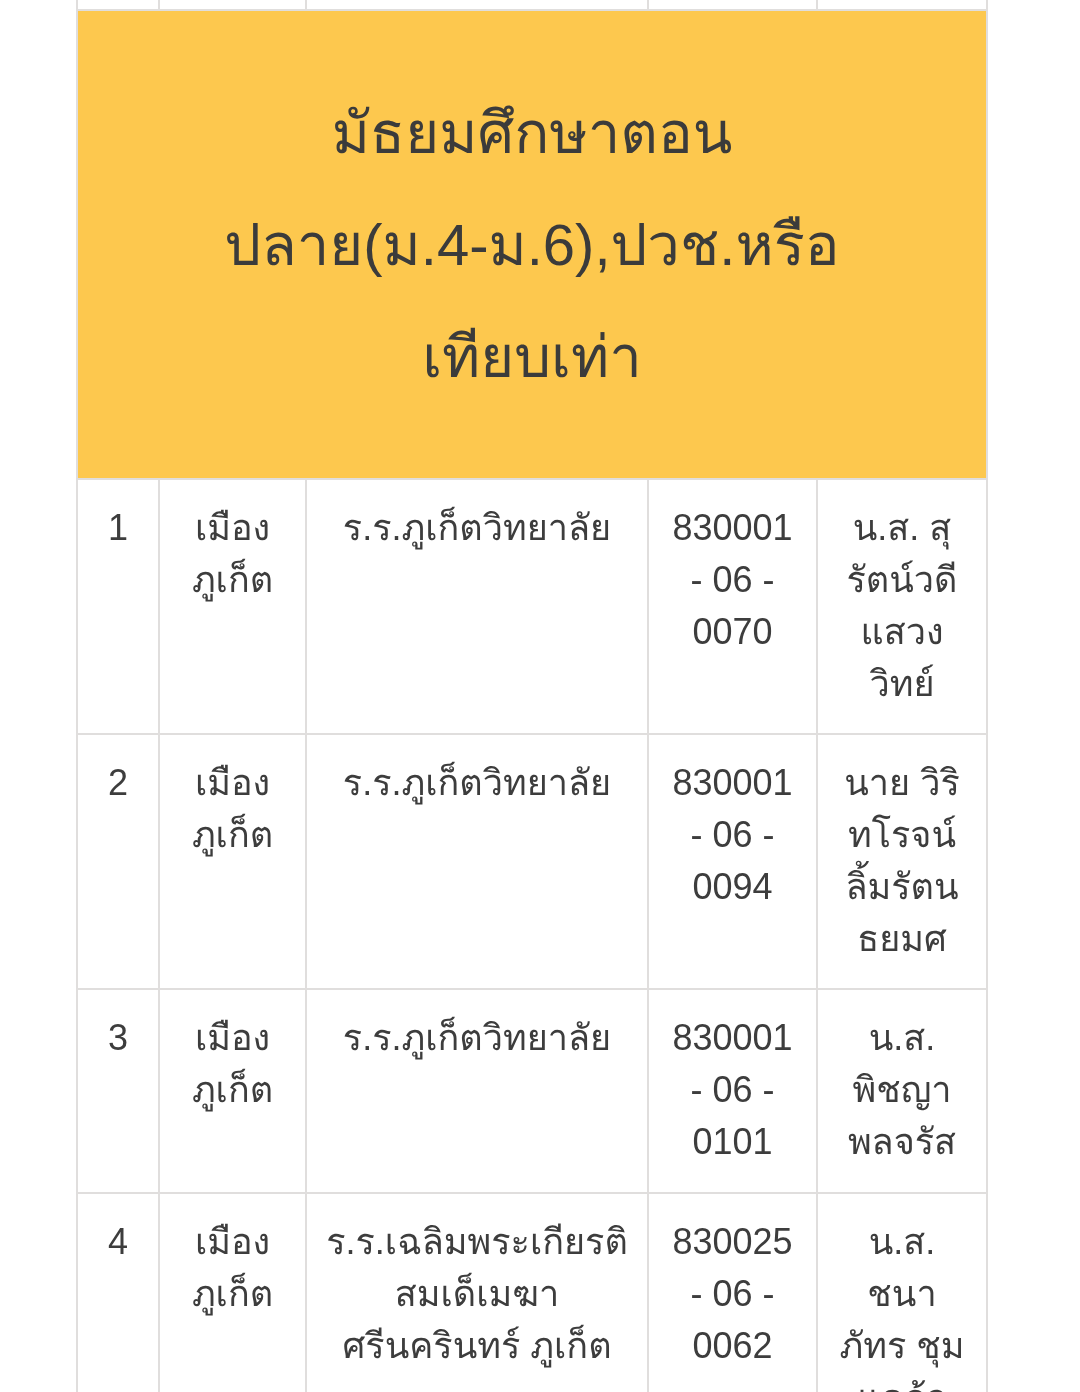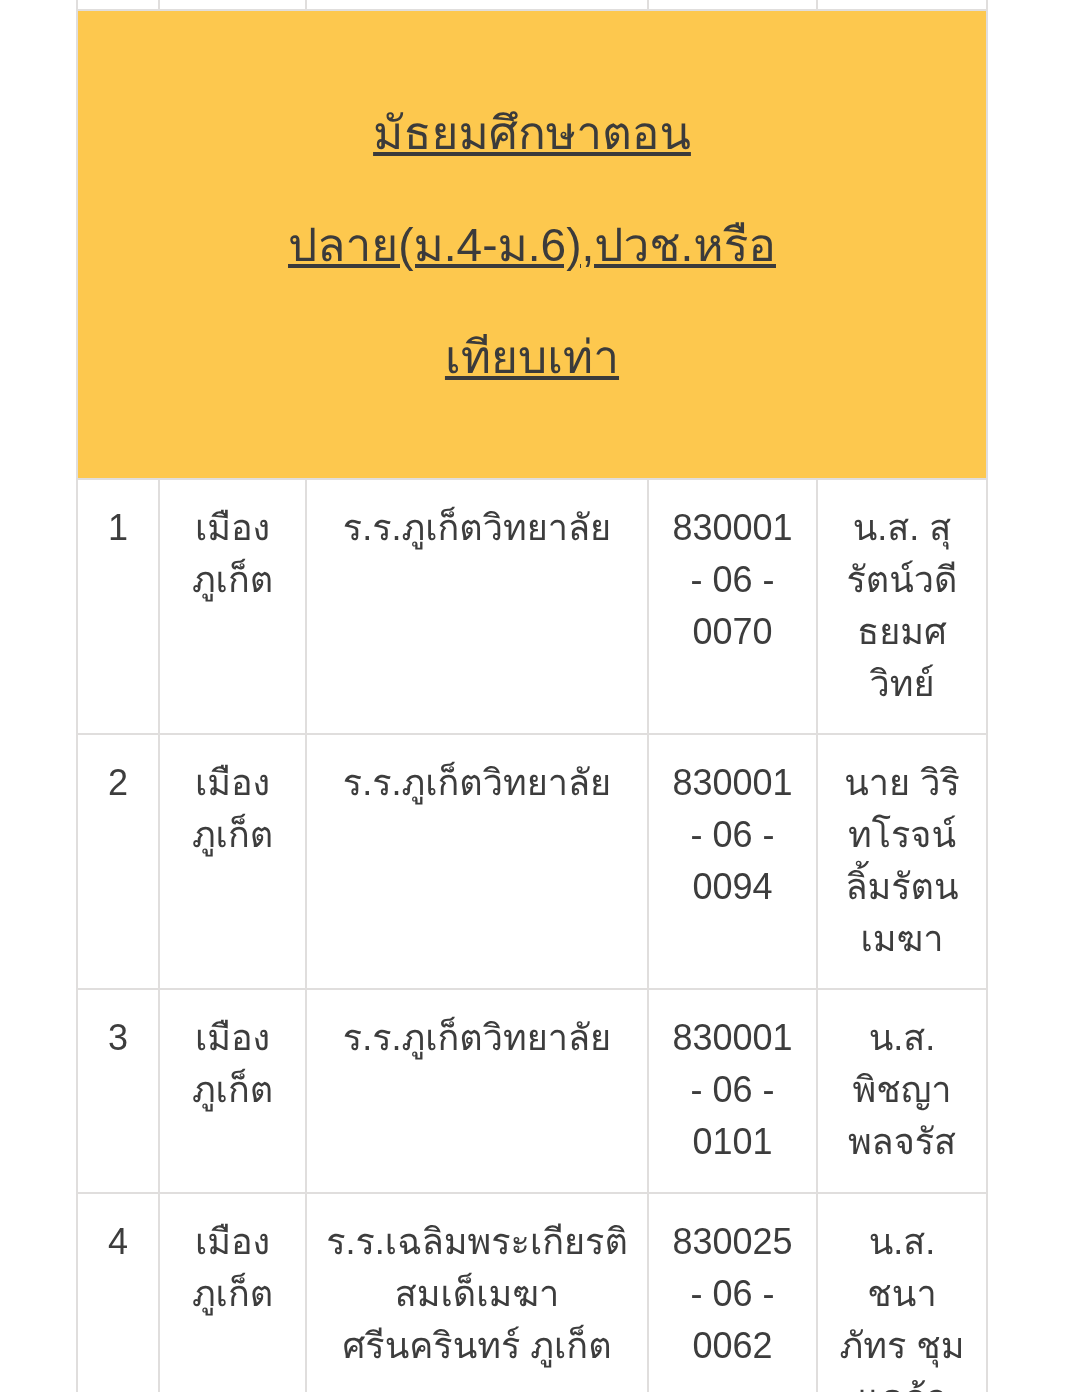--- a/index.html
+++ b/index.html
@@ -20,27 +20,26 @@
     border:2px solid var(--border,#e0dedd);
     text-align:center;
     vertical-align:top;
     white-space:pre-line;
     overflow:hidden;
   }
   tr.sliver td { border-top:none; height:10px; padding:0; }
   td.banner {
     background:var(--banner-bg,#fdc84e);
     color:var(--banner-text,#3b3b3b);
-    font-size:46px;
+    font-size:58px;
     line-height:112px;
     height:469px;
     vertical-align:middle;
     padding:10px 8px;
     letter-spacing:0;
-    text-decoration:underline;
   }
   tr.data td {
     font-size:36px;
     line-height:52px;
     padding:22px 6px 20px 6px;
   }
   tr.r-tall td { height:255px; }
   tr.r-mid  td { height:204px; }
   tr.r-last td { height:253px; }
 </style>
@@ -75,36 +74,36 @@
     <tr class="data r-tall">
       <td>1</td>
       <td>เมือง
 ภูเก็ต</td>
       <td>ร.ร.ภูเก็ตวิทยาลัย</td>
       <td>830001
 - 06 -
 0070</td>
       <td>น.ส. สุ
 รัตน์วดี
-ธยมศ
+แสวง
 วิทย์</td>
     </tr>
 
     <tr class="data r-tall">
       <td>2</td>
       <td>เมือง
 ภูเก็ต</td>
       <td>ร.ร.ภูเก็ตวิทยาลัย</td>
       <td>830001
 - 06 -
 0094</td>
       <td>นาย วิริ
 ทโรจน์
 ลิ้มรัตน
-เมฆา</td>
+ธยมศ</td>
     </tr>
 
     <tr class="data r-mid">
       <td>3</td>
       <td>เมือง
 ภูเก็ต</td>
       <td>ร.ร.ภูเก็ตวิทยาลัย</td>
       <td>830001
 - 06 -
 0101</td>

